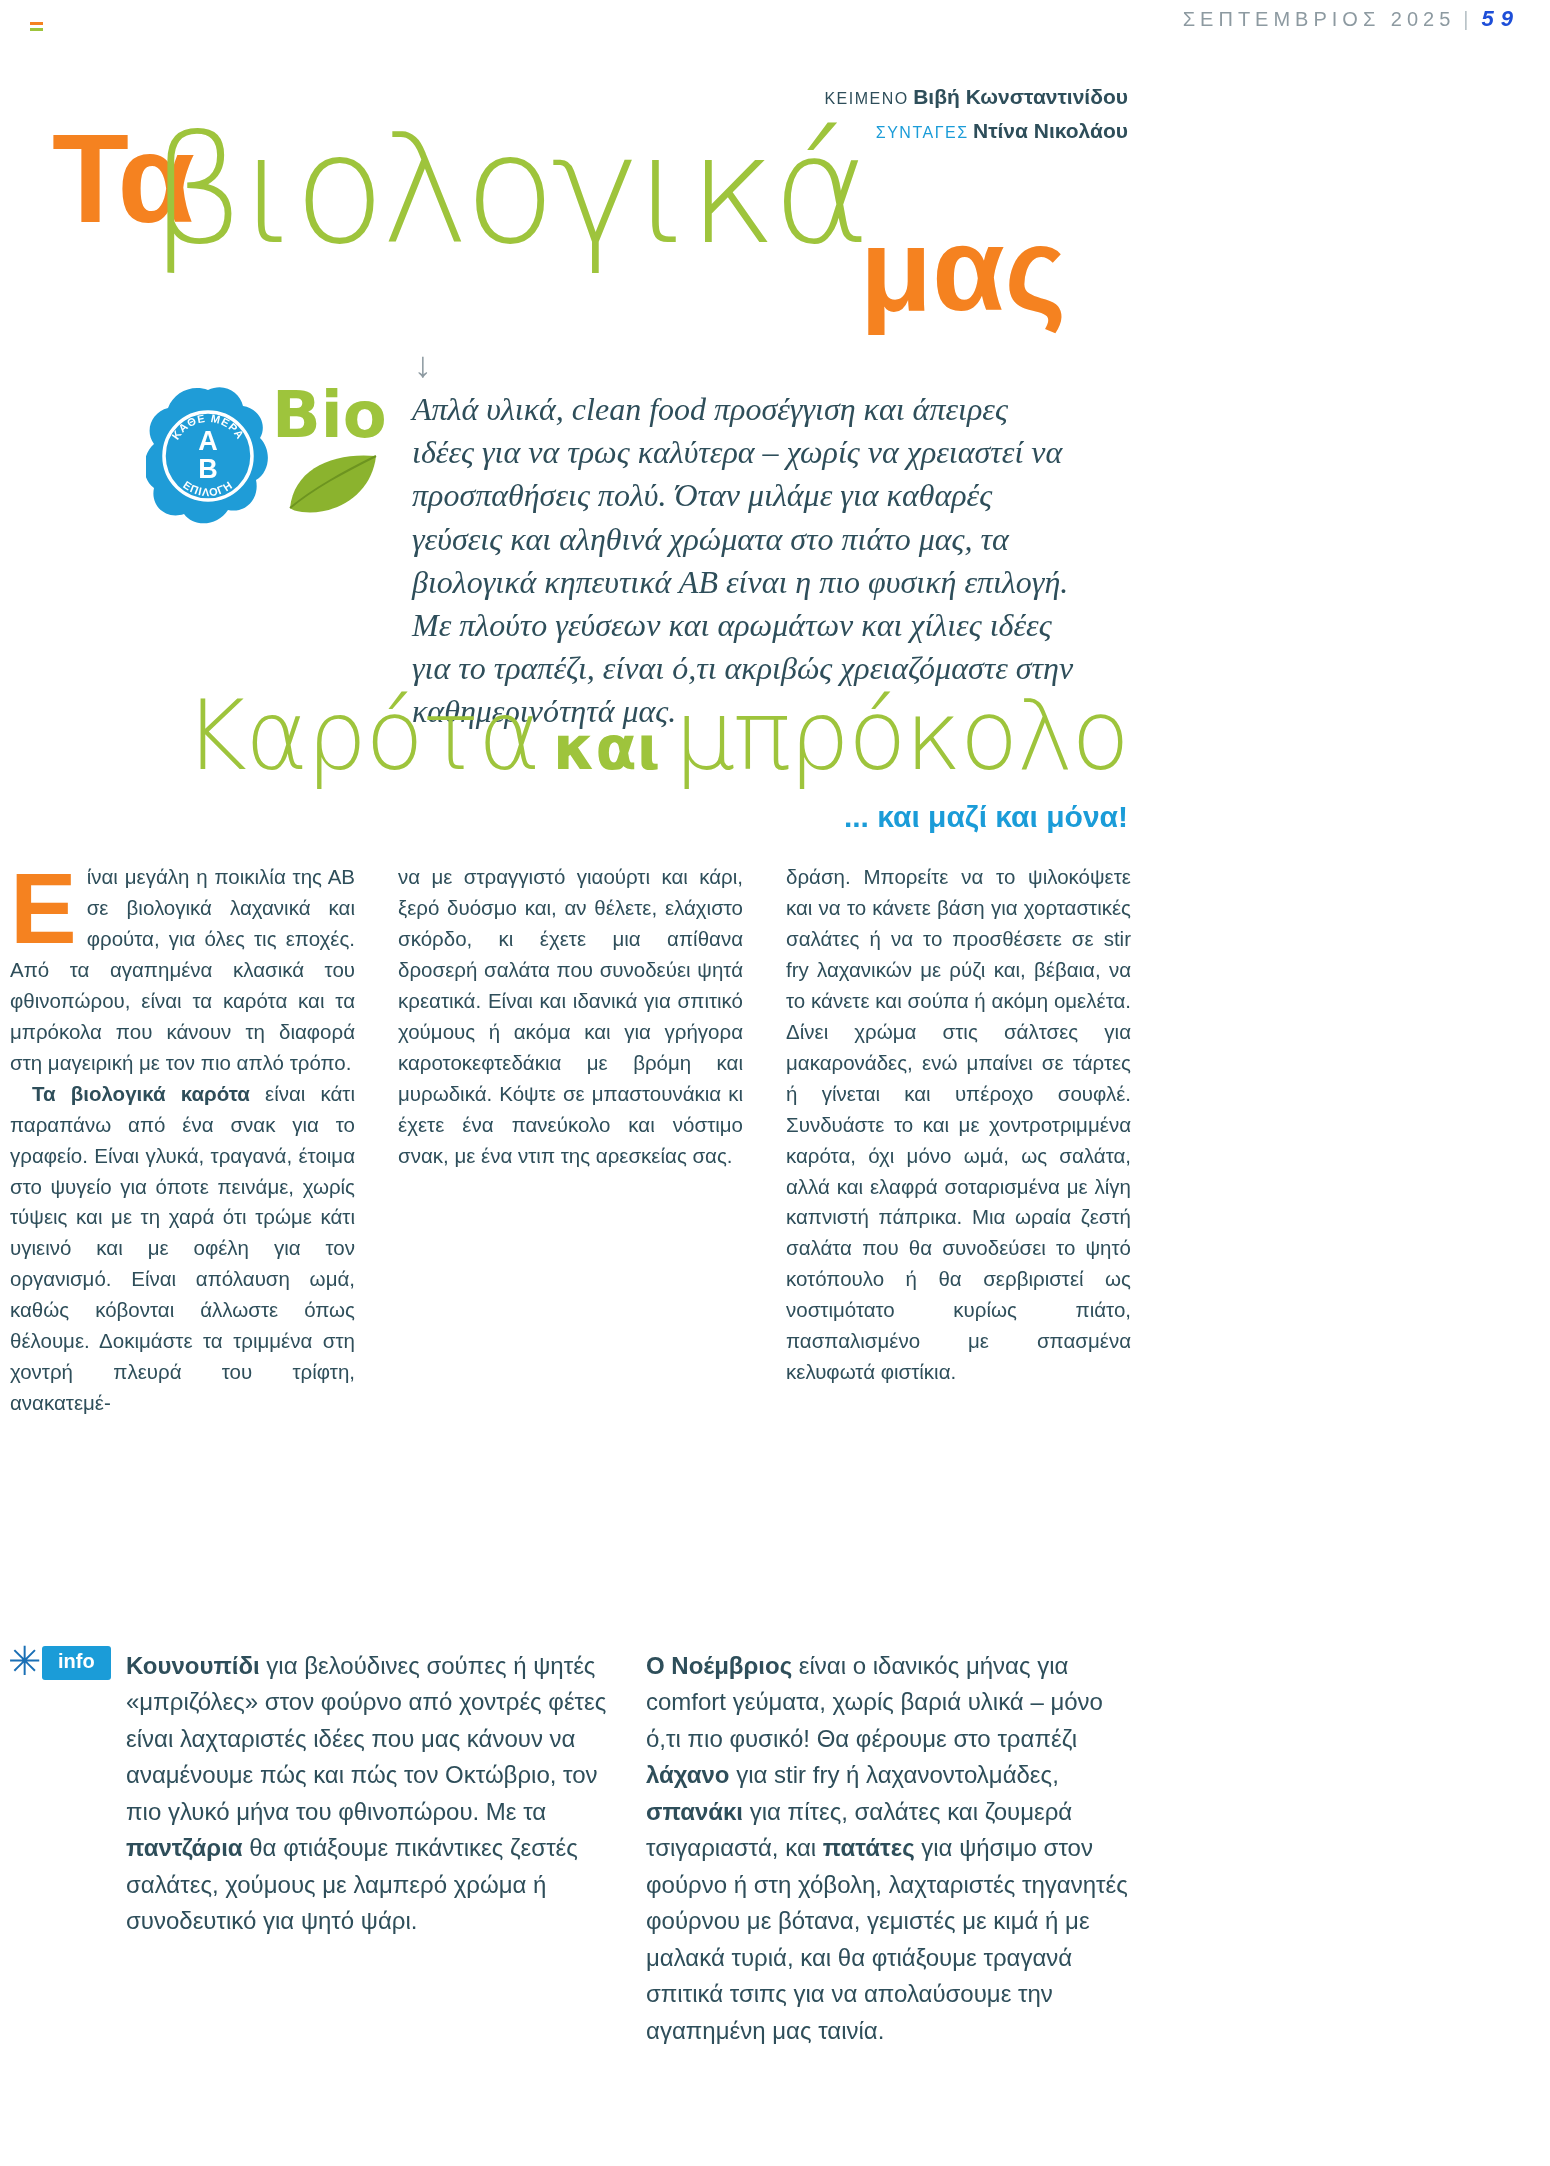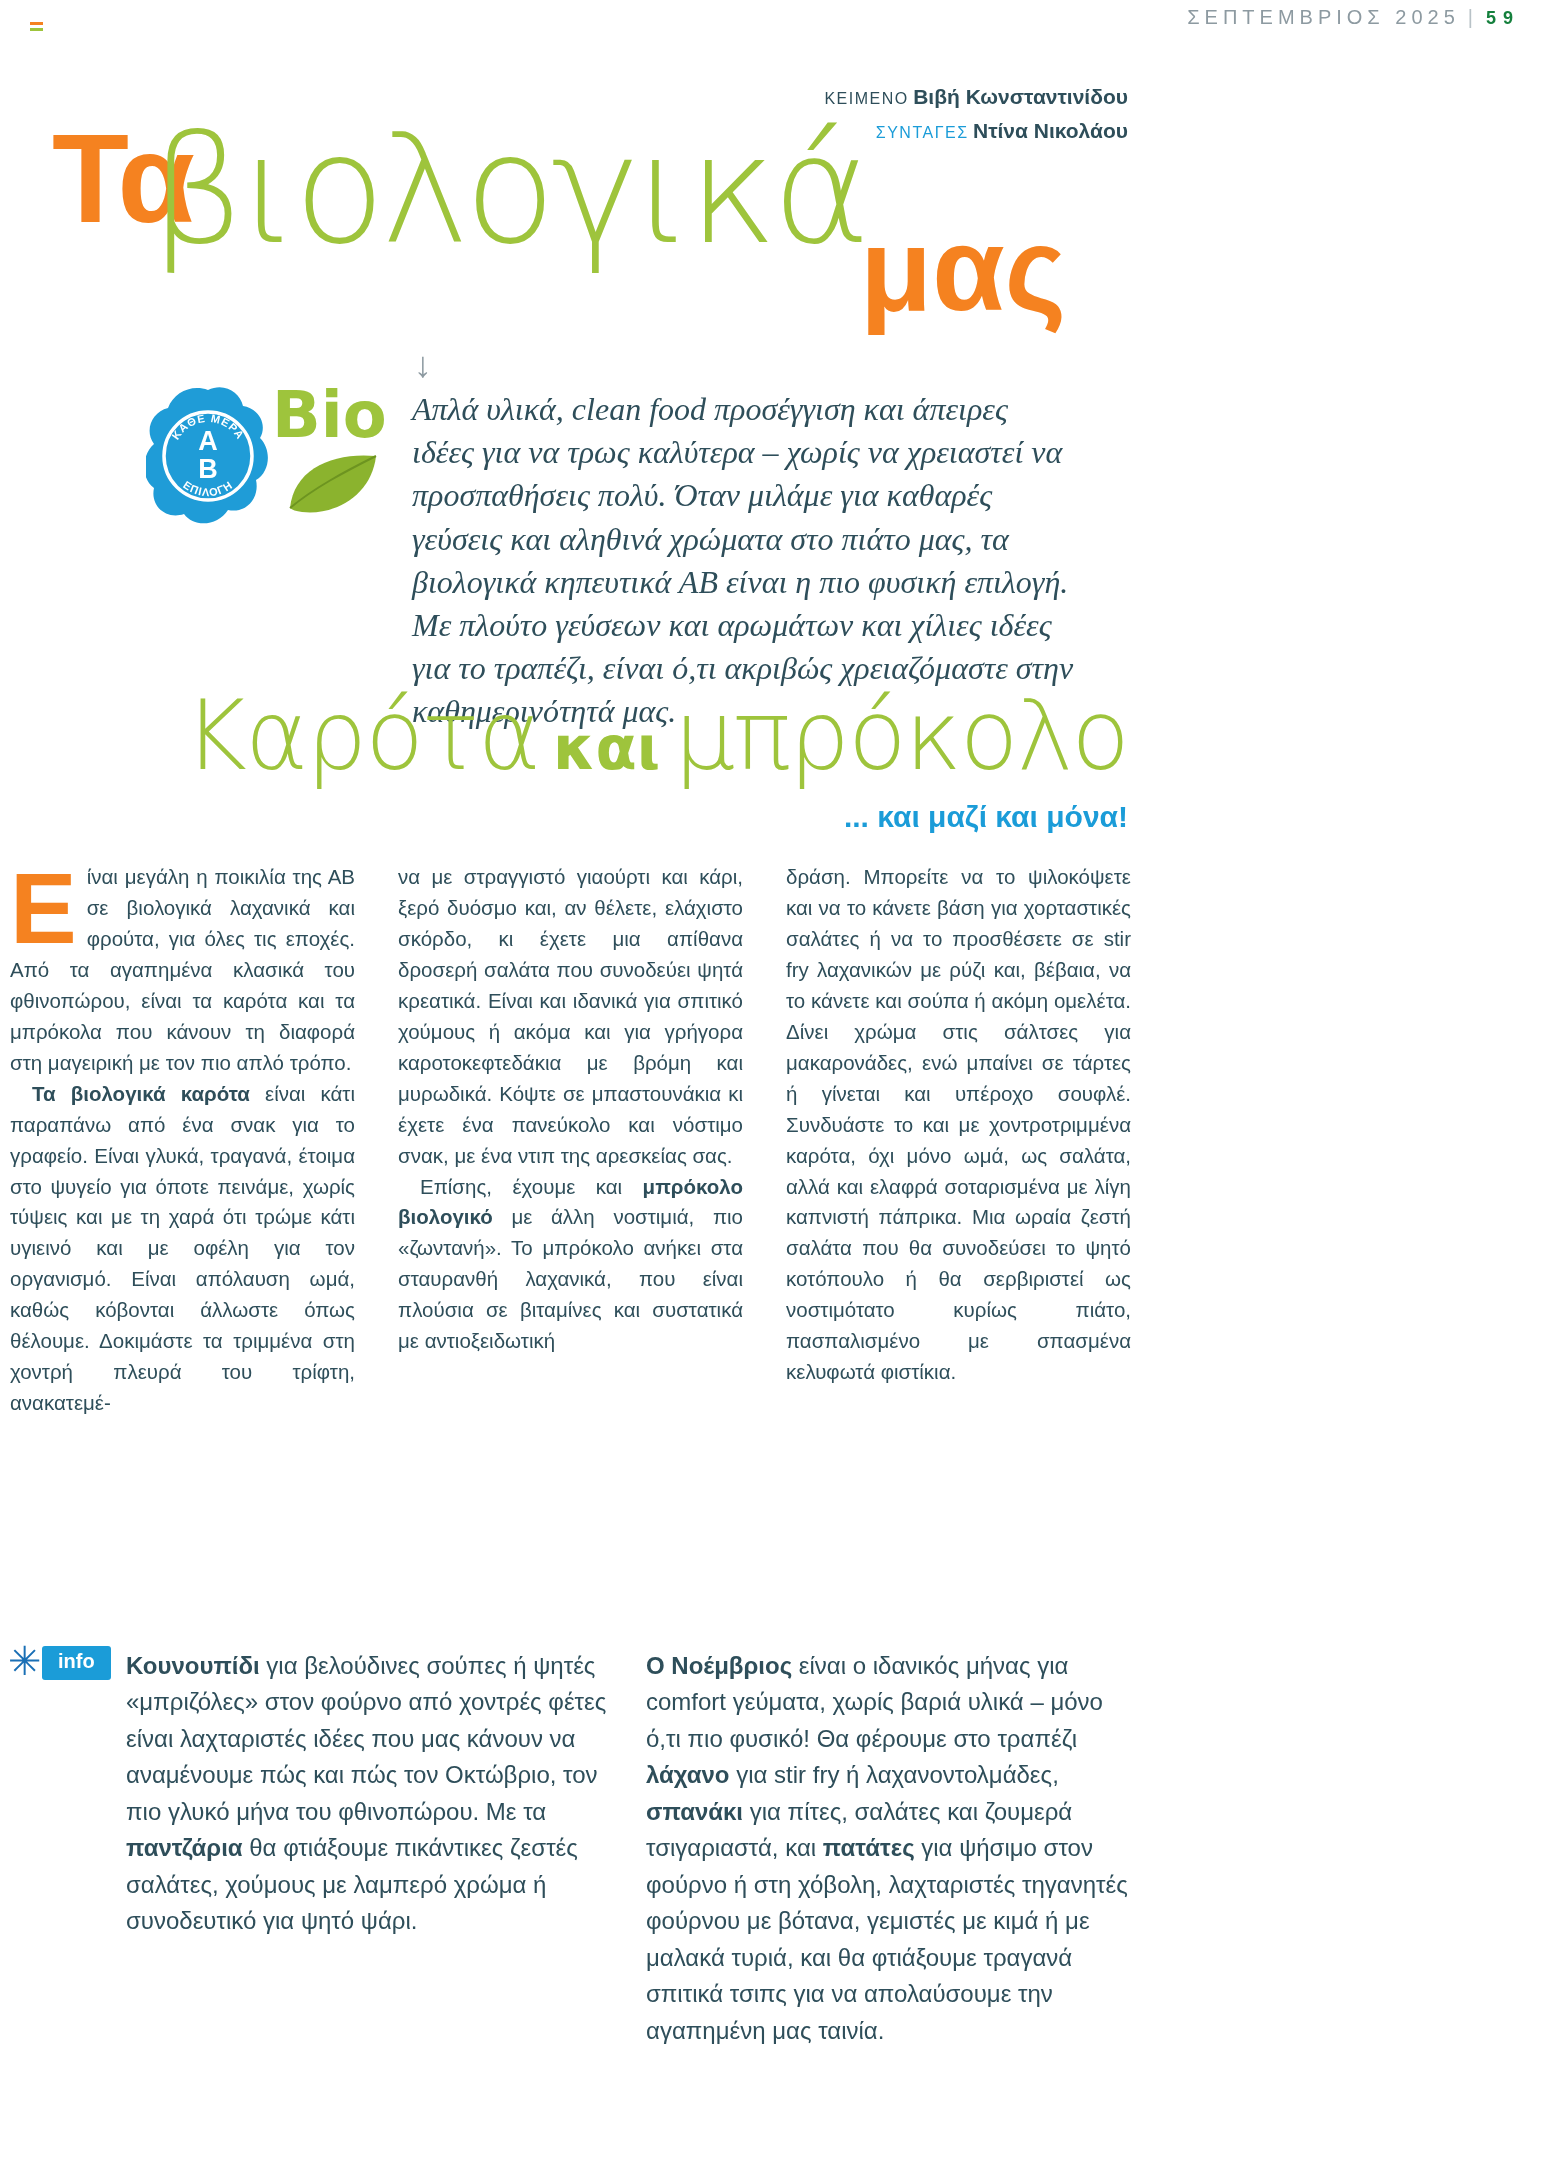--- a/index.html
+++ b/index.html
@@ -16,21 +16,21 @@
     font-family:"Liberation Sans","DejaVu Sans",sans-serif; overflow:hidden;
   }
   
   .corner-mark { position:absolute; left:30px; top:22px; }
   .corner-mark .bar { display:block; width:13px; height:3px; margin-bottom:3px; }
   .bar-orange { background:var(--orange); }
   .bar-green  { background:var(--green); }
   
   .header { position:absolute; top:6px; right:30px; font-size:20px; letter-spacing:5px; color:var(--gray); white-space:nowrap; }
   .header .sep { margin:0 8px; color:#b8c2c7; }
-  .header .pagenum { color:#15803d; font-weight:700; font-size:18px; letter-spacing:7px; }
+  .header .pagenum { color:#1d4ed8; font-weight:700; font-size:22px; letter-spacing:7px;font-style:italic; }
   
   .byline { position:absolute; top:80px; right:422px; text-align:right; line-height:1.6; }
   .byline-label { font-size:16px; letter-spacing:1.5px; font-weight:500; }
   .byline-label.ink  { color:var(--ink); }
   .byline-label.blue { color:var(--blue); }
   .byline-name { font-size:21px; font-weight:700; color:var(--ink); }
   
   .title-ta  { position:absolute; left:8px;  top:116px; font-size:126px; font-weight:700; color:var(--orange); line-height:1; letter-spacing:-2px;margin-left:44px; }
   .title-bio { position:absolute; left:150px; top:104px; font-size:150px; font-weight:200; color:var(--green); line-height:1.15; letter-spacing:-5px; font-family:"DejaVu Sans",sans-serif; }
   .title-mas { position:absolute; left:860px; top:210px; font-size:118px; font-weight:700; color:var(--orange); line-height:1; }
@@ -124,21 +124,20 @@
   </div>
   <div class="heading-blue">... και μαζί και μόνα!</div>
 
   <div class="columns">
     <div class="col">
       <p><span class="dropcap">Ε</span><span>ίναι μεγάλη η ποικιλία της ΑΒ σε βιολογικά λαχανικά και φρούτα, για όλες τις εποχές. Από τα αγαπημένα κλασικά του φθινοπώρου, είναι τα καρότα και τα μπρόκολα που κάνουν τη διαφορά στη μαγειρική με τον πιο απλό τρόπο.</span></p>
       <p class="p-indent"><strong>Τα βιολογικά καρότα</strong><span> είναι κάτι παραπάνω από ένα σνακ για το γραφείο. Είναι γλυκά, τραγανά, έτοιμα στο ψυγείο για όποτε πεινάμε, χωρίς τύψεις και με τη χαρά ότι τρώμε κάτι υγιεινό και με οφέλη για τον οργανισμό. Είναι απόλαυση ωμά, καθώς κόβονται άλλωστε όπως θέλουμε. Δοκιμάστε τα τριμμένα στη χοντρή πλευρά του τρίφτη, ανακατεμέ-</span></p>
     </div>
     <div class="col">
       <p><span>να με στραγγιστό γιαούρτι και κάρι, ξερό δυόσμο και, αν θέλετε, ελάχιστο σκόρδο, κι έχετε μια απίθανα δροσερή σαλάτα που συνοδεύει ψητά κρεατικά. Είναι και ιδανικά για σπιτικό χούμους ή ακόμα και για γρήγορα καροτοκεφτεδάκια με βρόμη και μυρωδικά. Κόψτε σε μπαστουνάκια κι έχετε ένα πανεύκολο και νόστιμο σνακ, με ένα ντιπ της αρεσκείας σας.</span></p>
-      <p class="p-indent"><span>Επίσης, έχουμε και </span><strong>μπρόκολο βιολογικό</strong><span> με άλλη νοστιμιά, πιο «ζωντανή». Το μπρόκολο ανήκει στα σταυρανθή λαχανικά, που είναι πλούσια σε βιταμίνες και συστατικά με αντιοξειδωτική</span></p>
     </div>
     <div class="col">
       <p><span>δράση. Μπορείτε να το ψιλοκόψετε και να το κάνετε βάση για χορταστικές σαλάτες ή να το προσθέσετε σε stir fry λαχανικών με ρύζι και, βέβαια, να το κάνετε και σούπα ή ακόμη ομελέτα. Δίνει χρώμα στις σάλτσες για μακαρονάδες, ενώ μπαίνει σε τάρτες ή γίνεται και υπέροχο σουφλέ. Συνδυάστε το και με χοντροτριμμένα καρότα, όχι μόνο ωμά, ως σαλάτα, αλλά και ελαφρά σοταρισμένα με λίγη καπνιστή πάπρικα. Μια ωραία ζεστή σαλάτα που θα συνοδεύσει το ψητό κοτόπουλο ή θα σερβιριστεί ως νοστιμότατο κυρίως πιάτο, πασπαλισμένο με σπασμένα κελυφωτά φιστίκια.</span></p>
     </div>
   </div>
 
   <div class="info-section">
     <span class="info-star">✳</span>
     <span class="info-badge">info</span>
     <div class="info-col info-col1">

